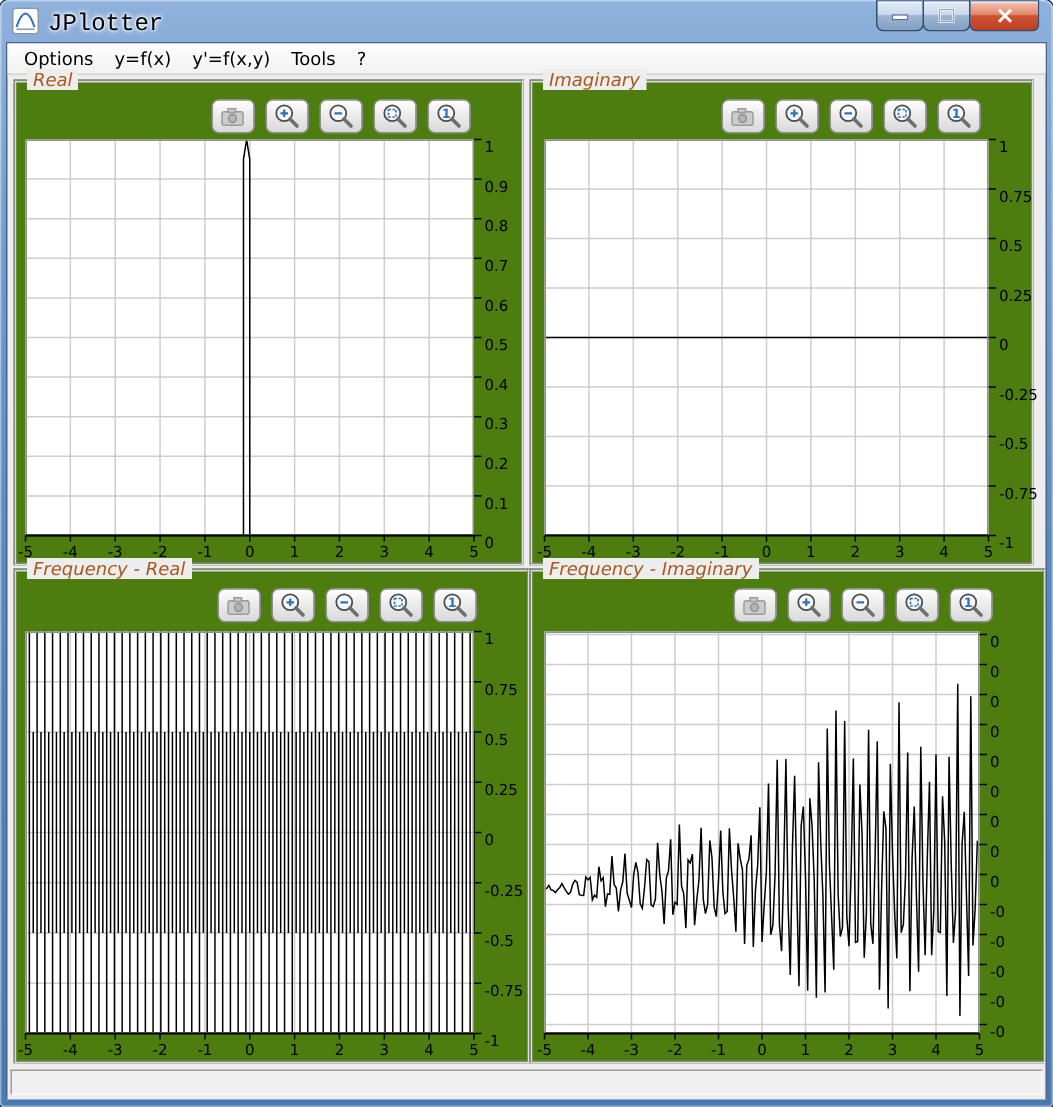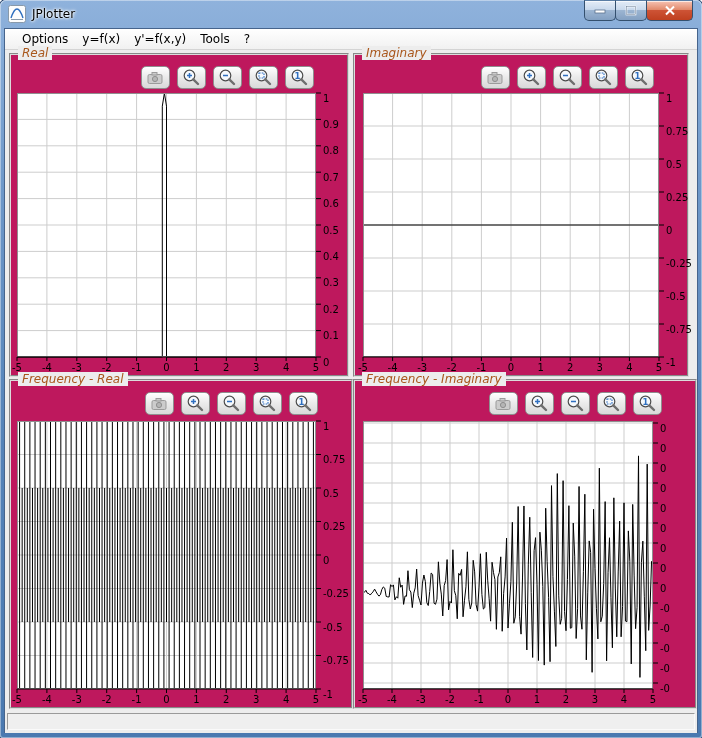--- a/index.html
+++ b/index.html
@@ -3,37 +3,37 @@
 <meta charset="utf-8">
 <style>
   html,body{margin:0;padding:0;background:#fff;}
   body{width:702px;height:738px;font-family:"DejaVu Sans","Liberation Sans",sans-serif;}
   .window{position:relative;width:702px;height:738px;overflow:hidden;border-radius:6px 6px 3px 3px;
     background:linear-gradient(180deg,#8fb2dc 0%,#6e98c9 25%,#5583b8 60%,#4a79b0 100%);
     box-shadow:inset 0 0 0 1px rgba(255,255,255,.4),0 0 0 1px #1d3c66;}
   
   .titlebar{position:absolute;left:0;top:0;right:0;height:28px;}
   .app-icon{position:absolute;left:8px;top:5px;width:18px;height:18px;}
-  .win-title{position:absolute;left:32px;top:7px;font-size:12px;color:#000;
-    text-shadow:0 0 4px #fff,0 0 3px #fff,0 0 2px #fff;}
+  .win-title{position:absolute;left:32px;top:7px;font-size:16px;color:#000;
+    text-shadow:0 0 4px #fff,0 0 3px #fff,0 0 2px #fff;font-family:Liberation Mono, monospace;}
   .win-controls{position:absolute;top:0;right:9px;display:flex;}
   .win-btn{height:19px;margin-left:-1px;border:1px solid #34506e;border-top:1px solid #5a7da4;
     border-radius:0 0 5px 5px;display:flex;align-items:center;justify-content:center;
     box-shadow:inset 0 1px 0 rgba(255,255,255,.65);cursor:pointer;}
   .win-btn.min,.win-btn.max{width:30px;background:linear-gradient(180deg,#e4ecf7 0%,#c9d9ec 45%,#9cb5d2 50%,#83a0c2 100%);}
   .win-btn.close{width:45px;background:linear-gradient(180deg,#f6c3b4 0%,#e28a6d 45%,#cd5335 50%,#bf4020 100%);}
   
   .client{position:absolute;left:4px;top:28px;width:694px;height:705px;background:#ededed;
     border:1px solid #46648c;border-bottom:none;box-sizing:border-box;}
   .menubar{position:absolute;left:0;top:0;right:0;height:21px;
     background:linear-gradient(180deg,#ffffff,#f1f1f1);border-bottom:1px solid #d4d4d4;
-    display:flex;align-items:center;padding-left:10px;box-sizing:border-box;}
+    display:flex;align-items:center;padding-left:4px;box-sizing:border-box;}
   .menu-item{font-size:12px;color:#000;padding:2px 7px;cursor:default;}
   
-  .panel{position:absolute;box-sizing:border-box;border:2px groove #dcdcdc;background:#be185d;}
+  .panel{position:absolute;box-sizing:border-box;border:2px groove #dcdcdc;background:#4d7c0f;}
   .panel-title{position:absolute;top:-9px;left:7px;padding:0 4px;background:#ededed;
     font-size:12px;font-style:italic;color:#a9571c;line-height:14px;white-space:nowrap;}
   .ptoolbar{position:absolute;top:11px;right:33px;display:flex;gap:7px;}
   .tbtn{width:29px;height:23px;box-sizing:border-box;border:1px solid #8f8f8f;border-radius:5px;
     background:linear-gradient(180deg,#ffffff 0%,#ececec 45%,#d9d9d9 100%);
     box-shadow:inset 0 1px 0 #fff;display:flex;align-items:center;justify-content:center;cursor:pointer;}
   .tbtn.disabled{cursor:default;}
   
   .statusbar{position:absolute;left:2px;right:2px;top:684px;height:17px;background:#efefef;
     border:1px solid;border-color:#9a9a9a #fafafa #fafafa #9a9a9a;box-sizing:border-box;}

